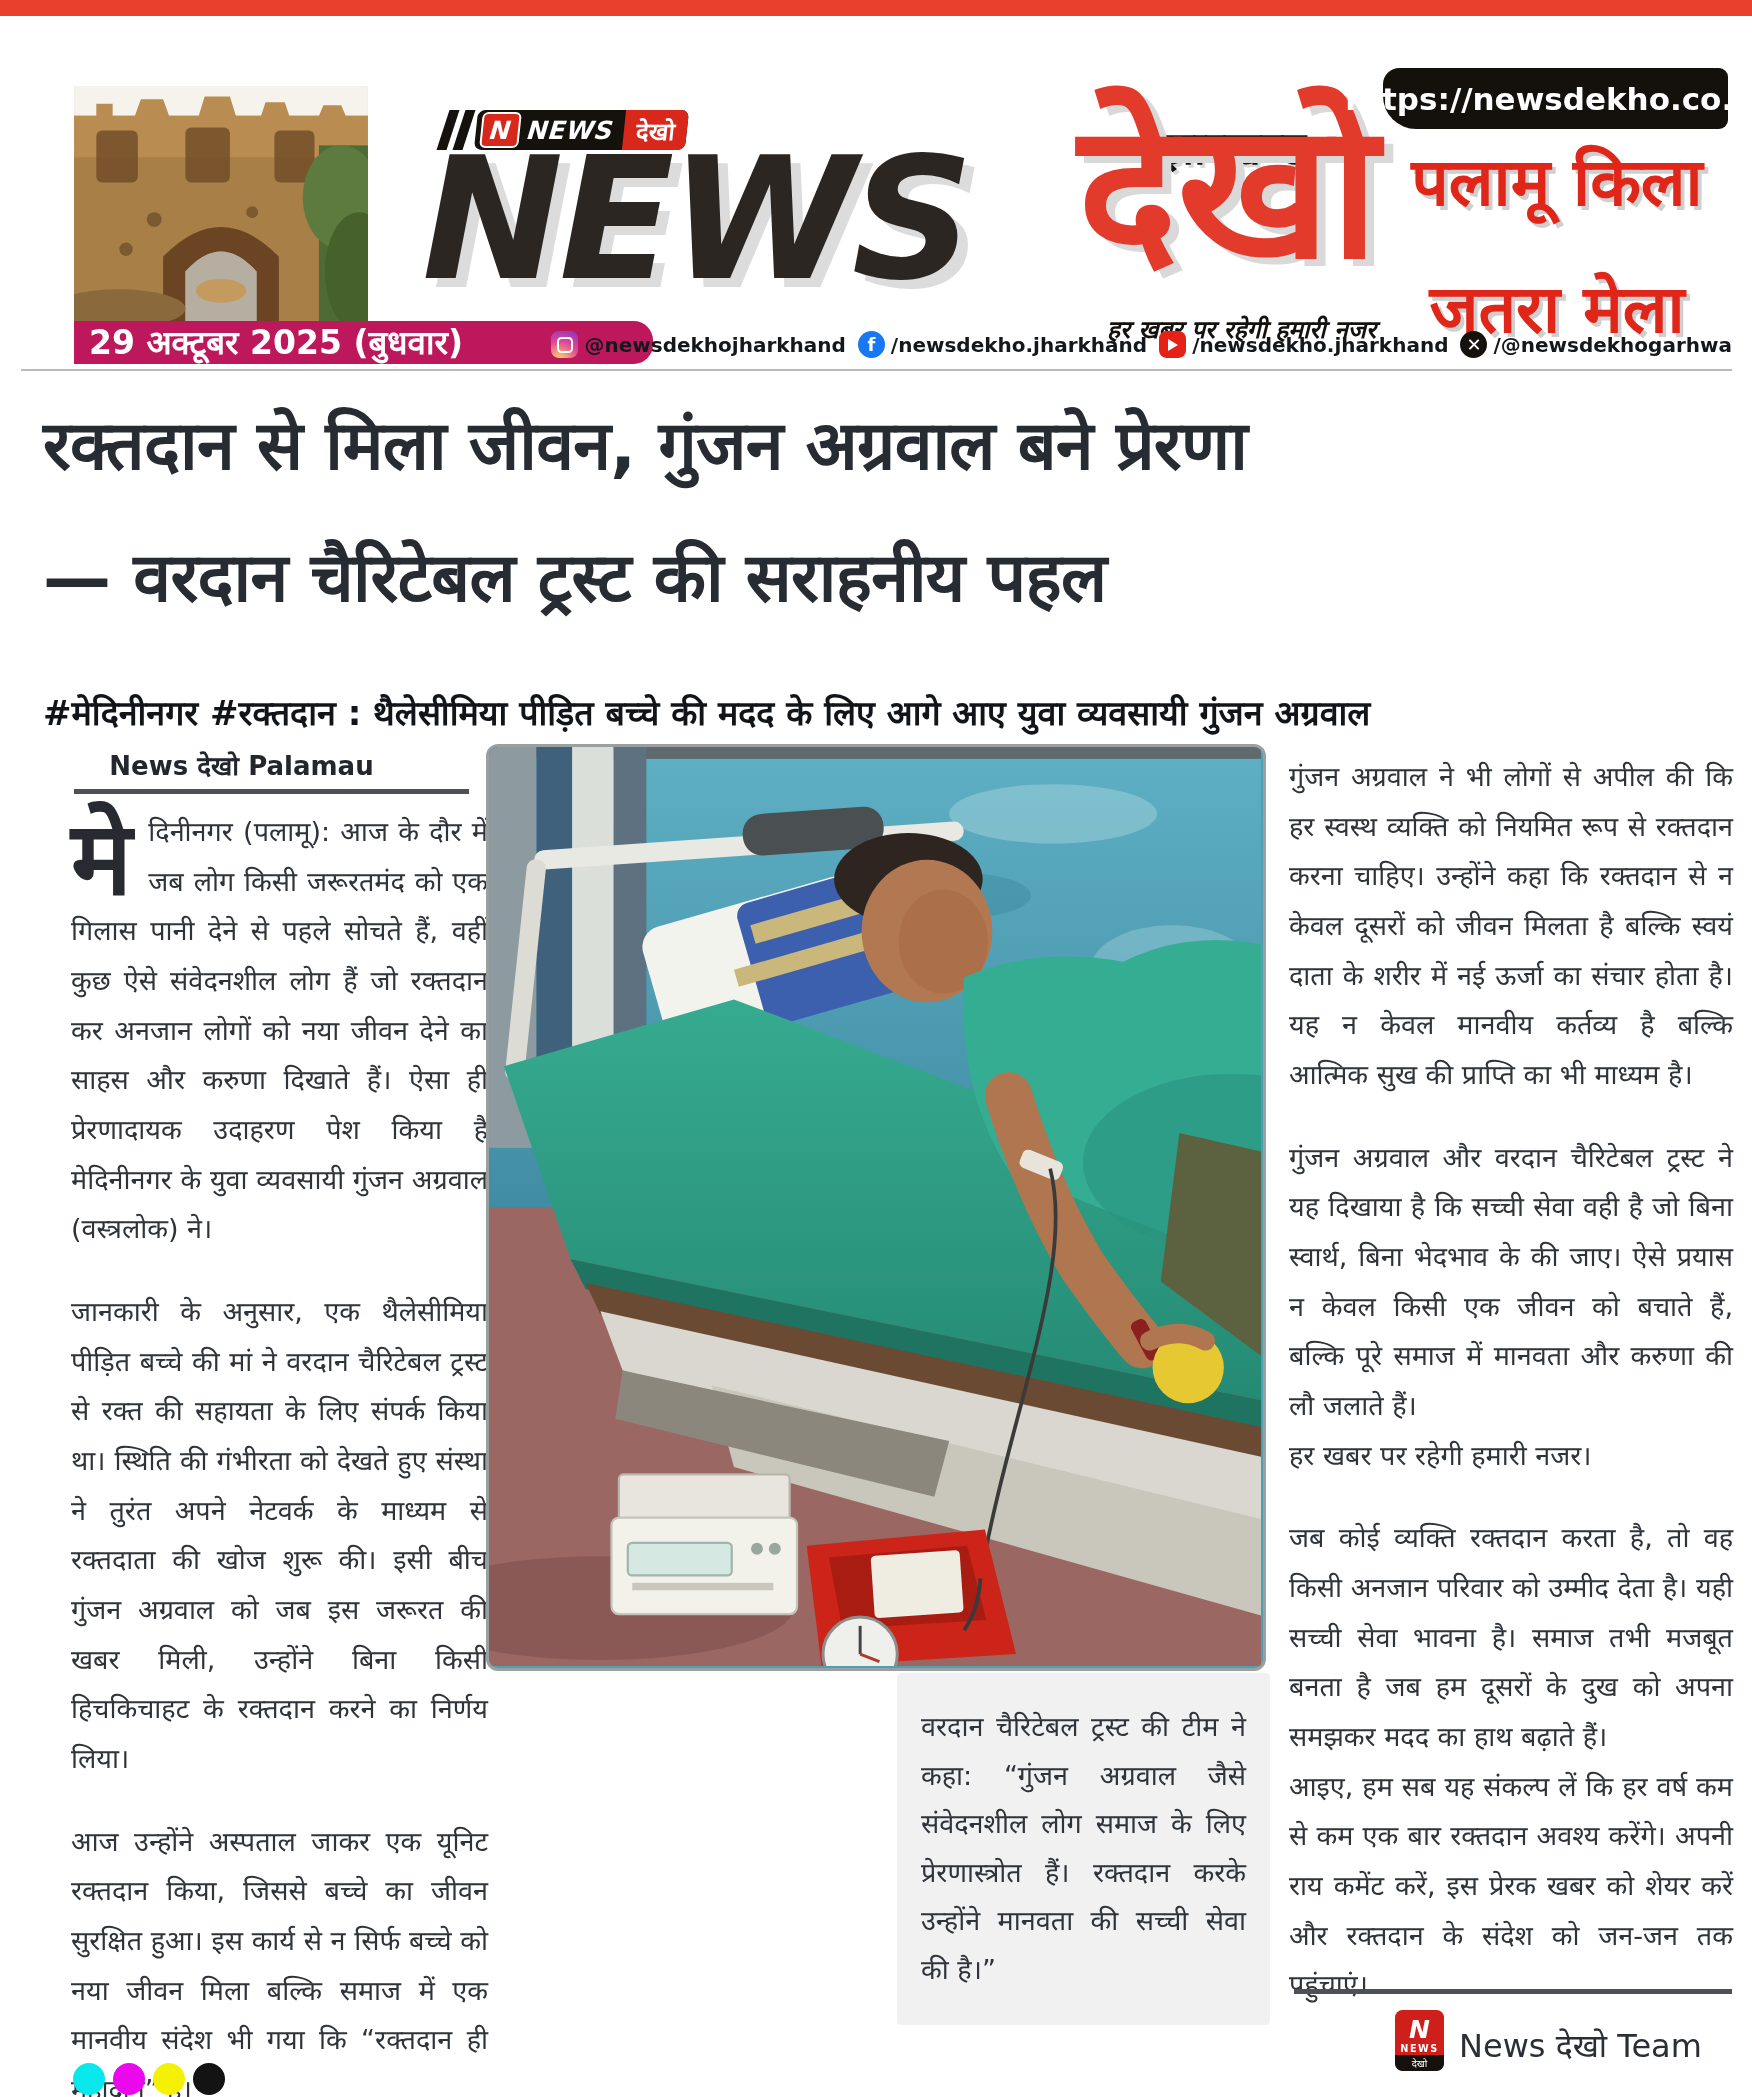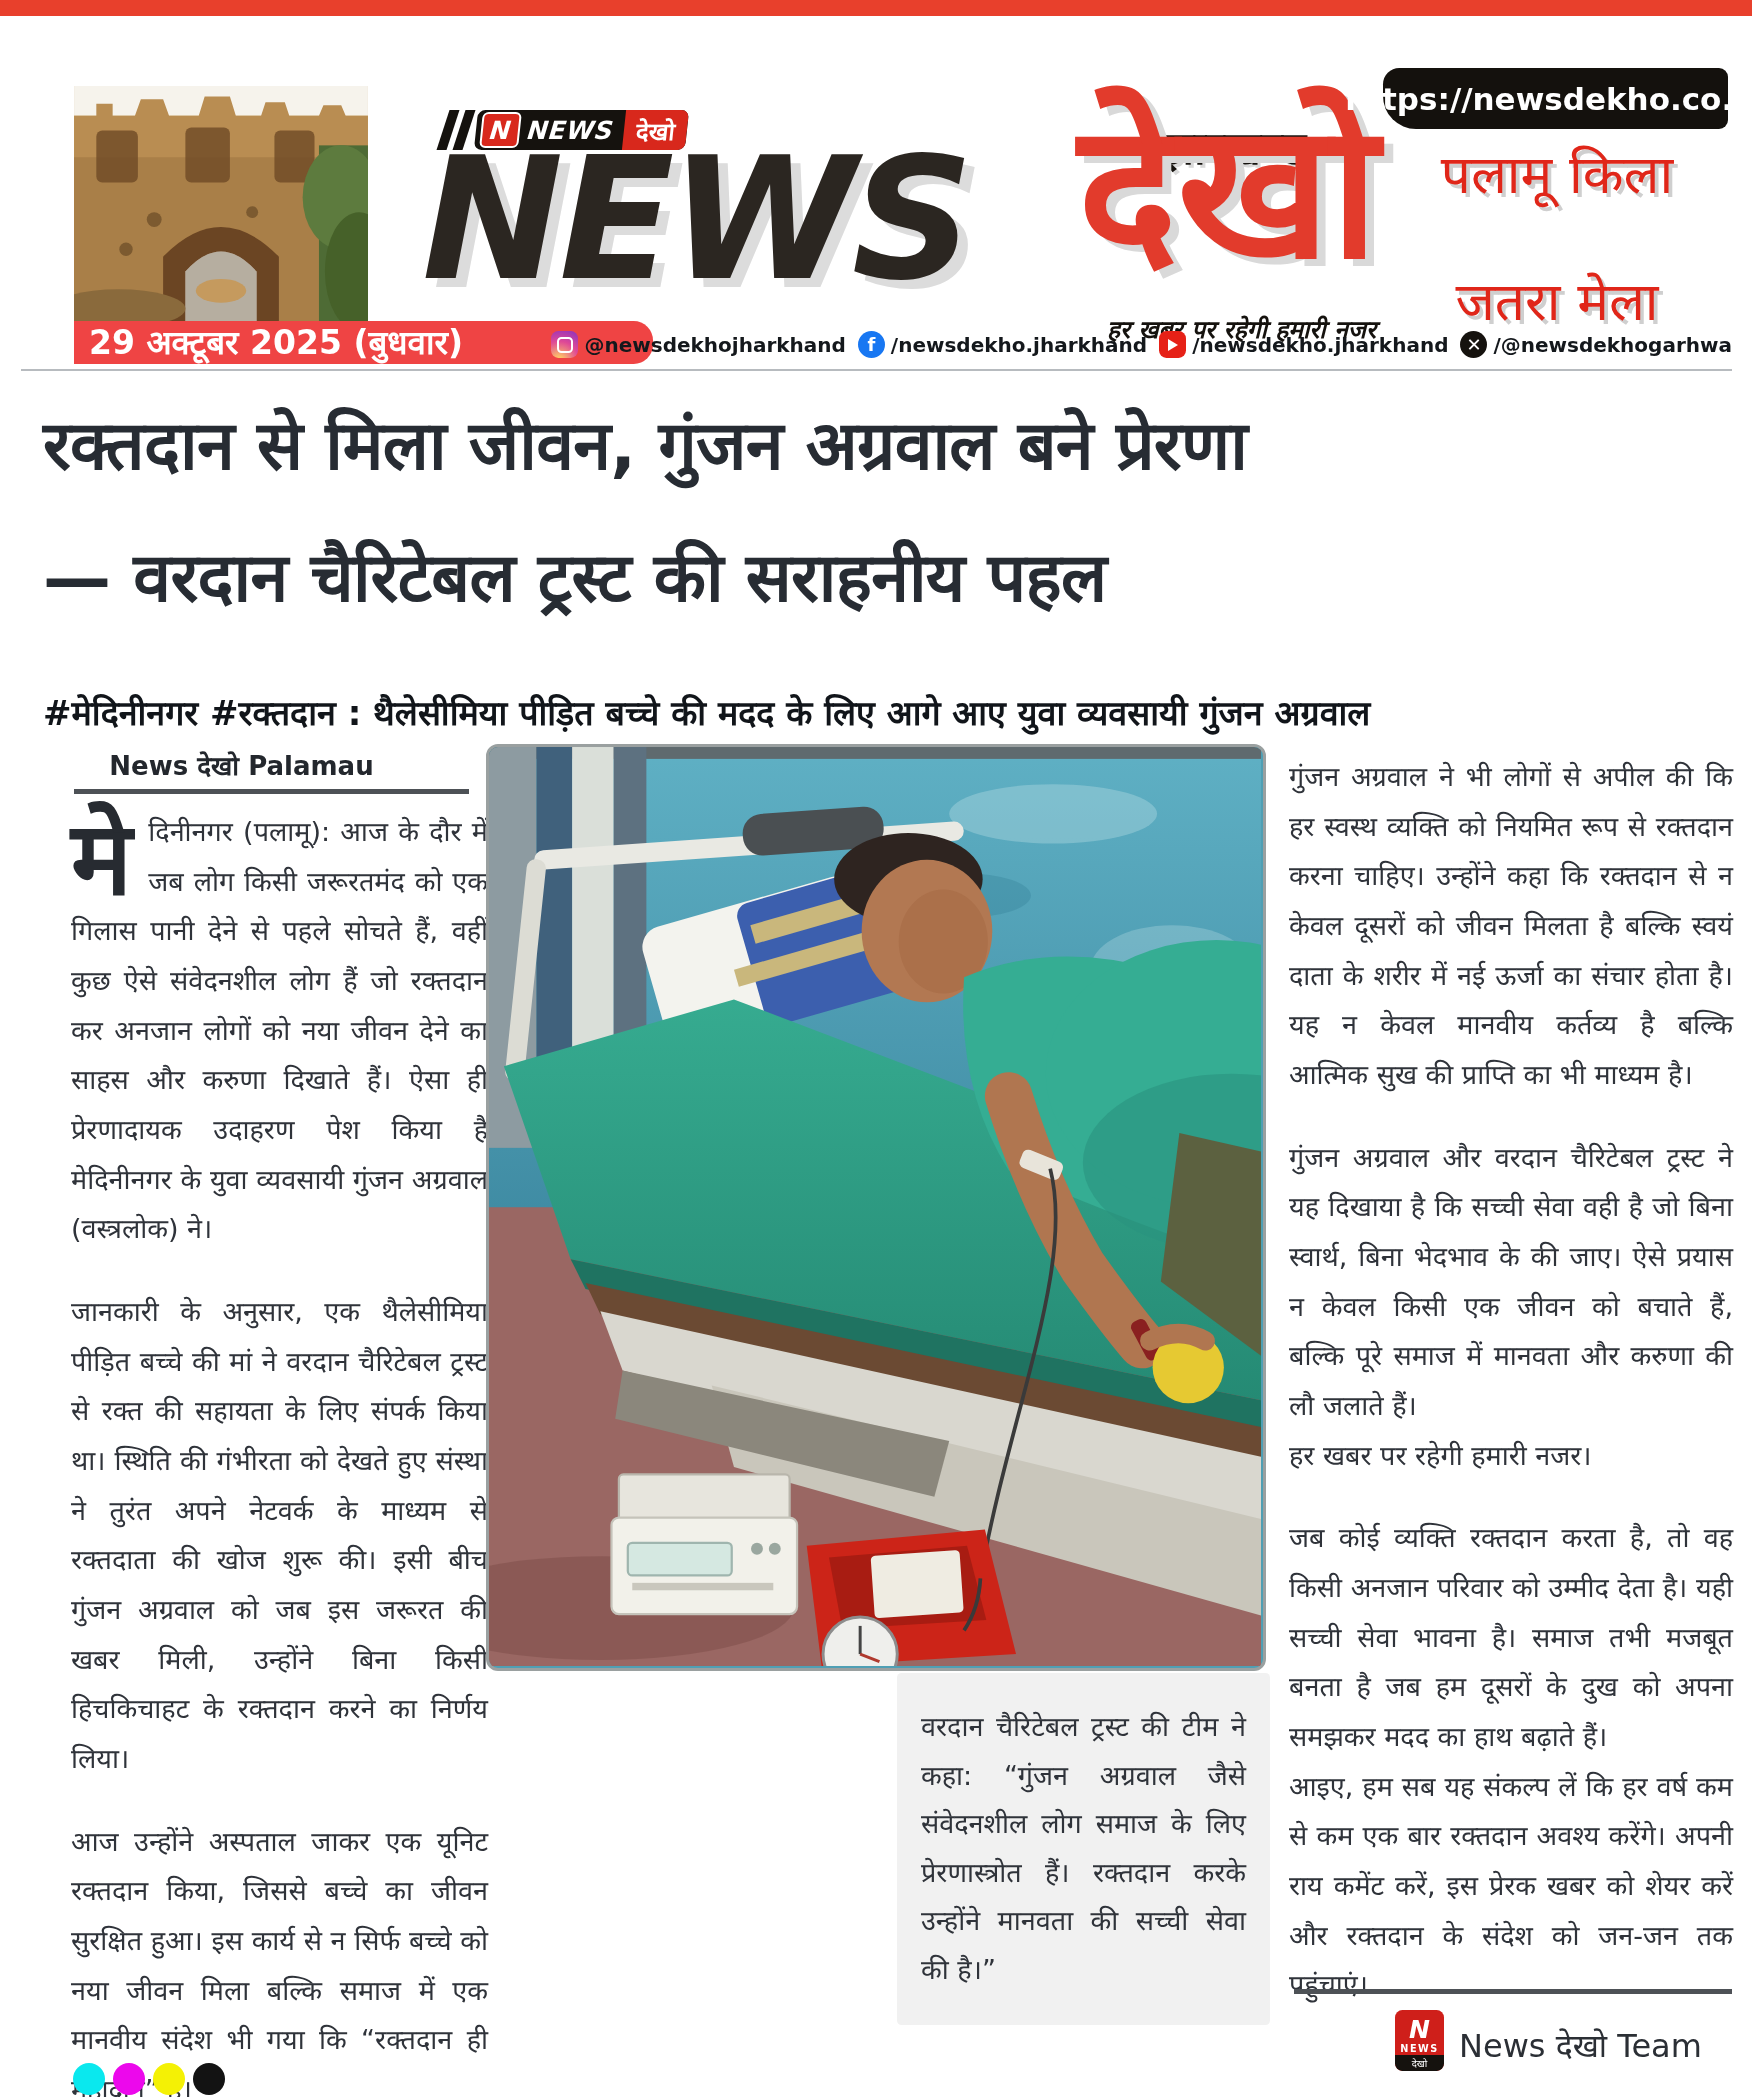--- a/index.html
+++ b/index.html
@@ -3,21 +3,21 @@
 <meta charset="utf-8">
 <style>
   html,body{margin:0;padding:0;background:#ffffff;}
   body{font-family:"DejaVu Sans","Liberation Sans",sans-serif;}
   #page{position:relative;width:1753px;height:2097px;background:#ffffff;overflow:hidden;}
 
   .topbar{position:absolute;left:0;top:0;width:1753px;height:16.3px;background:#e8402c;}
 
   
   .castle{position:absolute;left:74px;top:86px;width:294px;height:236px;overflow:hidden;}
-  .datebar{position:absolute;left:74px;top:321px;width:579px;height:43px;background:#ef4444;
+  .datebar{position:absolute;left:74px;top:321px;width:579px;height:43px;background:#be185d;
            border-radius:0 19.3px 19.3px 0;color:#ffffff;font-size:33px;font-weight:700;
            line-height:43px;padding-left:15px;box-sizing:border-box;white-space:nowrap;}
 
   .chip{position:absolute;left:443px;top:110px;height:40px;display:flex;align-items:stretch;}
   .chip .slash{width:10.4px;background:#15120e;transform:skewX(-18deg);margin-right:6px;}
   .chip .box{display:flex;align-items:center;background:#15120e;border-radius:7.4px;
              padding:3.7px 0 3.7px 4.5px;transform:skewX(-6deg);overflow:hidden;}
   .chip .nbox{background:#d8281c;border:2.2px solid #fff;border-radius:6px;color:#fff;
               font-weight:900;font-style:italic;font-size:25px;padding:1.5px 7.4px;margin-right:7.4px;}
   .chip .newsword{color:#fff;font-weight:900;font-style:italic;font-size:25px;letter-spacing:0.7px;padding-right:10.4px;}
@@ -31,21 +31,21 @@
              text-shadow:3px 3px 0 #d9d9d9;white-space:nowrap;}
   .bigdekho{position:absolute;left:1078px;top:89px;font-size:187px;line-height:1.1;font-weight:800;
             color:#e23b2c;text-shadow:9px 7.4px 0 #d9d9d9;white-space:nowrap;}
   .tagline{position:absolute;left:1107px;top:312px;font-size:24.5px;font-weight:700;font-style:italic;
            color:#15120e;white-space:nowrap;}
 
   .urlbox{position:absolute;left:1383px;top:68px;width:345px;height:61px;background:#14110d;
           border-radius:16.3px 9px 9px 33px;color:#ffffff;font-size:31px;font-weight:800;
           display:flex;align-items:center;justify-content:center;white-space:nowrap;}
   .promo{position:absolute;left:1386px;top:143px;width:342px;text-align:center;color:#e02619;
-         font-weight:400;font-size:53px;line-height:1.22;text-shadow:3.7px 3.7px 0 #cfcfcf;white-space:nowrap;}
+         font-weight:700;font-size:66px;line-height:1.22;text-shadow:3.7px 3.7px 0 #cfcfcf;white-space:nowrap;}
 
   .social{position:absolute;right:21px;top:331px;display:flex;align-items:center;gap:12px;
           font-size:20px;font-weight:700;color:#14181c;white-space:nowrap;}
   .social .item{display:flex;align-items:center;gap:6px;justify-content:space-between;}
   .sicon{width:27px;height:27px;border-radius:50%;display:flex;align-items:center;justify-content:center;
          color:#fff;font-size:18px;font-weight:900;flex:0 0 auto;}
   .sicon.ig{border-radius:7.4px;background:radial-gradient(circle at 30% 110%,#fdc468 10%,#df4996 55%,#9b36b7 90%);}
   .sicon.ig .lens{width:12px;height:12px;border:2.2px solid #fff;border-radius:4.5px;}
   .sicon.fb{background:#1877f2;}
   .sicon.yt{border-radius:7.4px;background:#e62117;}

